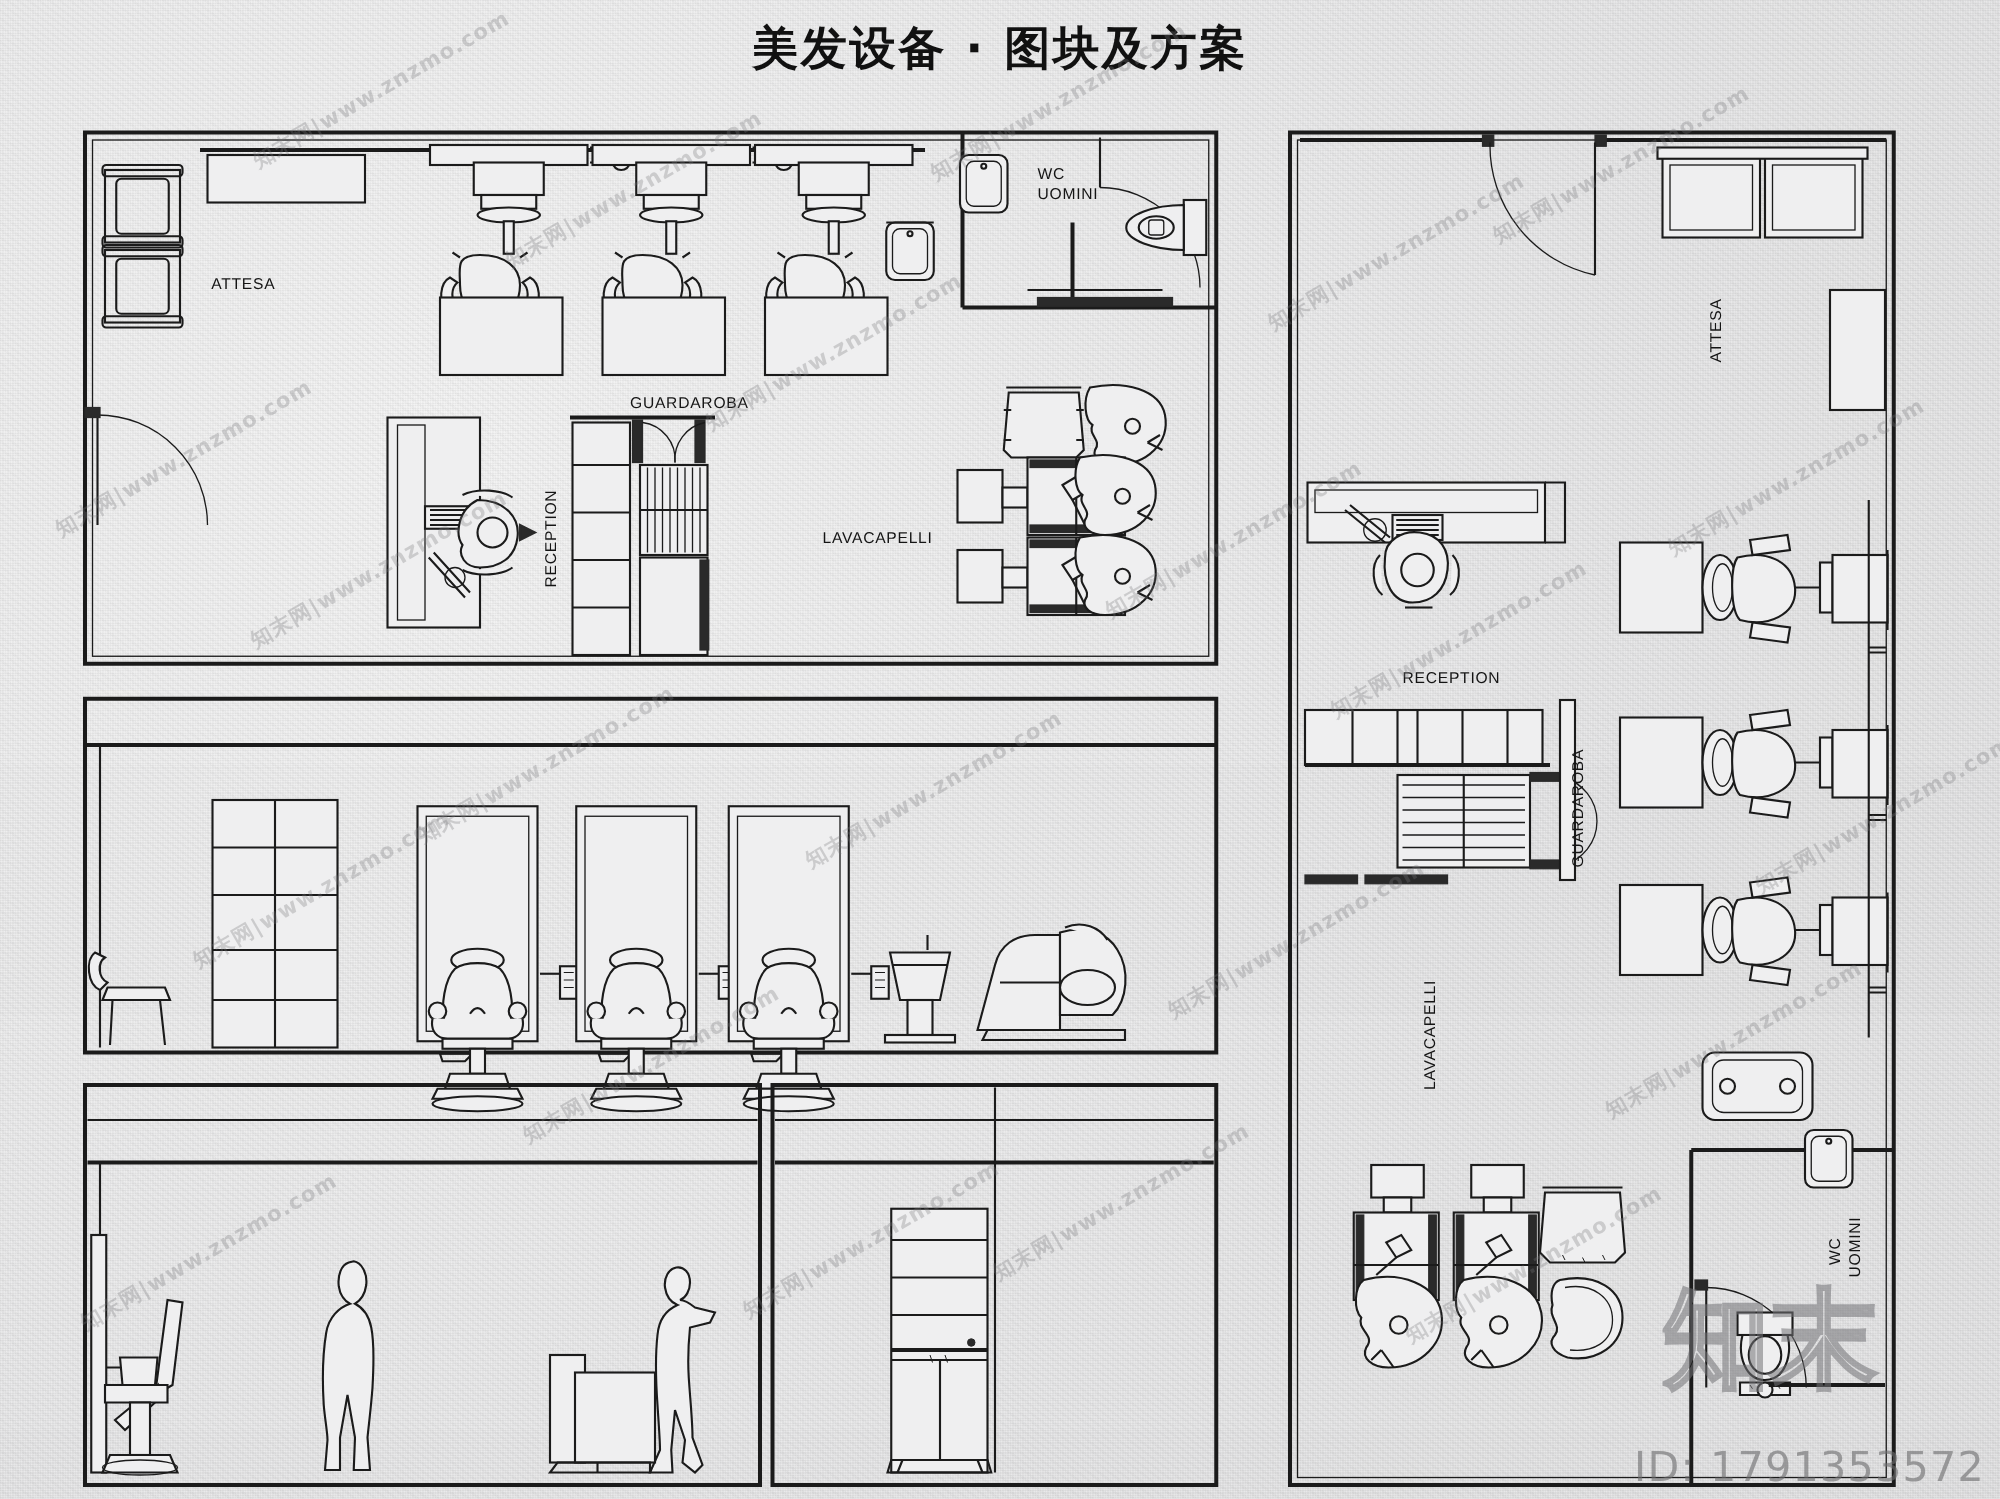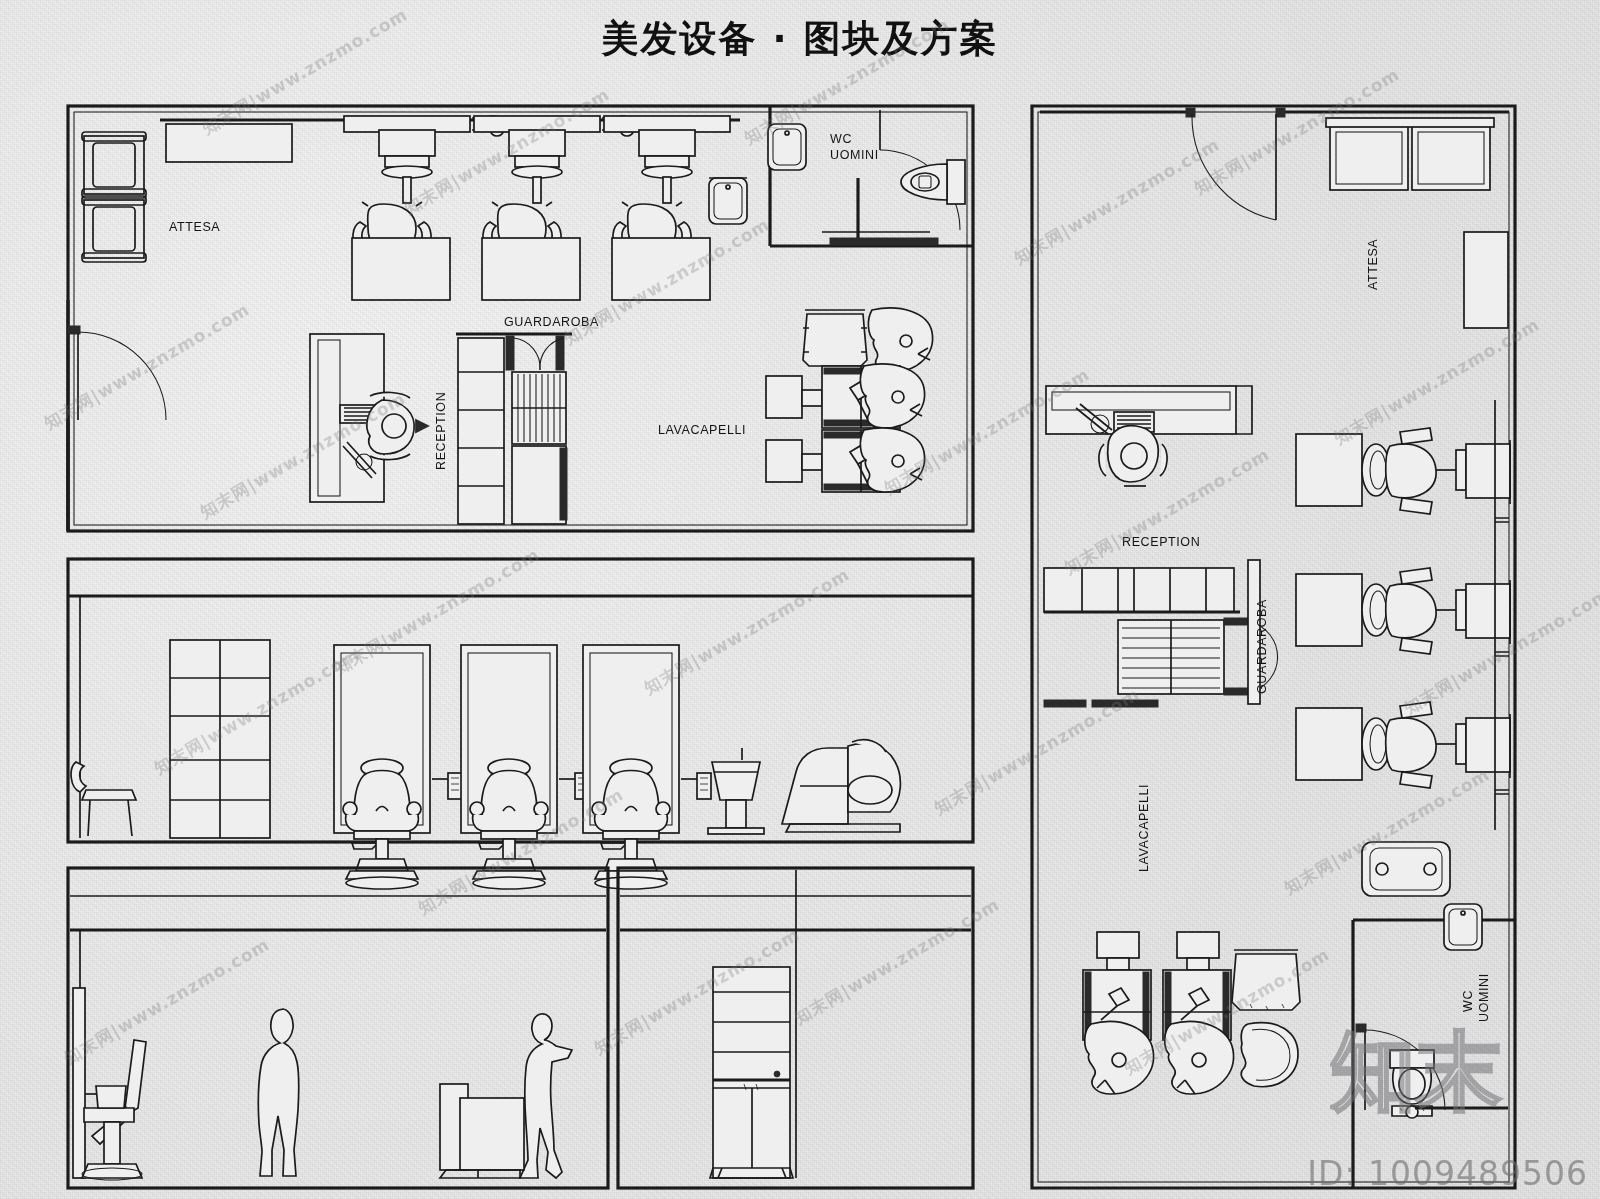--- a/index.html
+++ b/index.html
@@ -600,13 +600,13 @@
   <div class="wm" style="left:1330px;top:430px;  transform:rotate(-30deg);">知末网|www.znzmo.com</div>
   <div class="wm" style="left:1400px;top:700px;  transform:rotate(-30deg);">知末网|www.znzmo.com</div>
   <div class="wm" style="left:150px; top:760px;  transform:rotate(-30deg);">知末网|www.znzmo.com</div>
   <div class="wm" style="left:60px;  top:1050px; transform:rotate(-30deg);">知末网|www.znzmo.com</div>
 </div>
 
 <svg id="zhimo-logo" viewBox="0 0 196 92">
   <text x="0" y="74" font-family="DejaVu Sans, Liberation Sans, sans-serif" font-size="86" font-weight="bold" fill="none" stroke="rgba(115,115,118,.55)" stroke-width="2.4">知末</text>
 </svg>
 
-<div id="id-text">ID: 1009489506</div>
+<div id="id-text">ID: 1791353572</div>
 
 </body></html>

